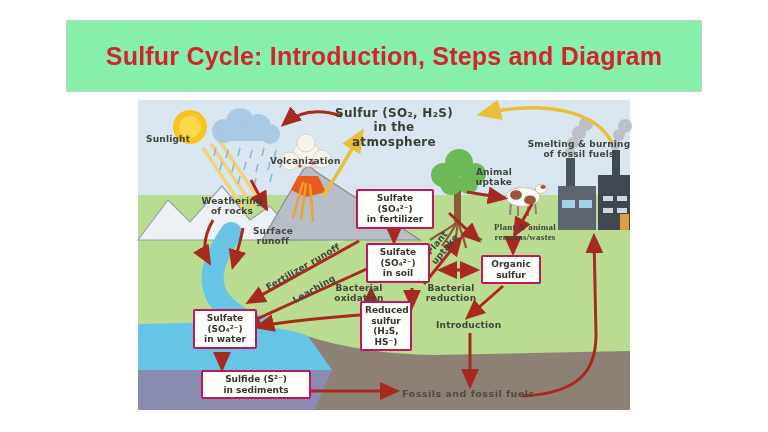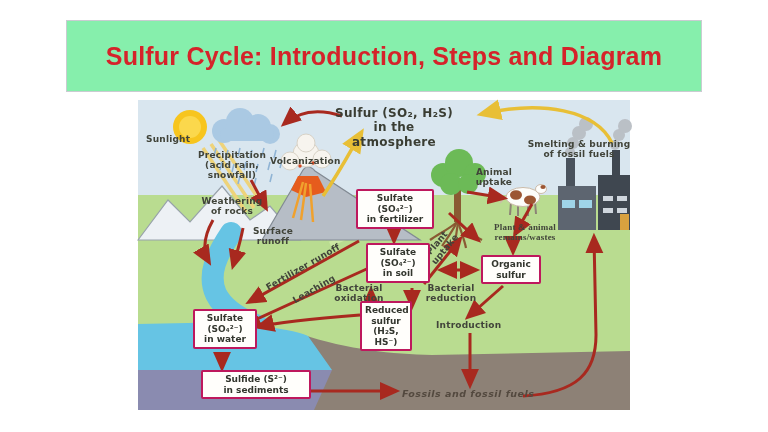--- a/index.html
+++ b/index.html
@@ -11,21 +11,21 @@
     font-family:"Liberation Sans","DejaVu Sans",sans-serif;}
   svg.scene{position:absolute;left:0;top:0;}
   .lbl{position:absolute;font-size:9px;font-weight:bold;color:#41443a;line-height:1.12;
     white-space:pre-line;text-align:center;letter-spacing:.2px;}
   .rot{transform-origin:center center;}
   .dbox{position:absolute;background:#fffefb;border:2px solid #be185d;border-radius:2px;
     font-size:9px;font-weight:bold;color:#33362e;line-height:1.18;white-space:pre-line;
     text-align:center;padding:2px 3px;box-sizing:border-box;}
   #atmos-label{position:absolute;font-size:12px;font-weight:bold;color:#3a3d33;line-height:1.2;
     white-space:pre-line;text-align:center;letter-spacing:.3px;}
-  #fossil-label{position:absolute;font-size:9.5px;font-weight:bold;color:#53493f;letter-spacing:.5px;font-style:italic;}
+  #fossil-label{position:absolute;font-size:9.5px;font-weight:bold;color:#53493f;letter-spacing:.5px;}
 </style>
 </head>
 <body>
 
 <div id="stage">
 
   <div id="title-box">
     <h1>Sulfur Cycle: Introduction, Steps and Diagram</h1>
   </div>
 
@@ -194,23 +194,20 @@
     <g stroke="#e8bf36" stroke-width="3.5" fill="none">
       <path d="M323,196 C342,168 352,148 361,133" marker-end="url(#my)"></path>
       <path d="M612,143 C596,110 542,100 482,114" marker-end="url(#my)"></path>
     </g>
   </svg>
 
   <div id="atmos-label" style="left:330px;top:106px;width:128px;">Sulfur (SO₂, H₂S)
 in the atmosphere</div>
 
   <div class="lbl" style="left:146px;top:134px;">Sunlight</div>
-  <div class="lbl" style="left:194px;top:150px;width:76px;">Precipitation
-(acid rain,
-snowfall)</div>
   <div class="lbl" style="left:270px;top:156px;">Volcanization</div>
   <div class="lbl" style="left:196px;top:196px;width:72px;">Weathering
 of rocks</div>
   <div class="lbl" style="left:248px;top:226px;width:50px;">Surface
 runoff</div>
   <div class="lbl rot" style="left:258px;top:262px;width:90px;transform:rotate(-30deg);">Fertilizer runoff</div>
   <div class="lbl rot" style="left:286px;top:284px;width:56px;transform:rotate(-30deg);">Leaching</div>
   <div class="lbl rot" style="left:422px;top:236px;width:38px;transform:rotate(-50deg);">Plant
 uptake</div>
   <div class="lbl" style="left:466px;top:167px;width:56px;">Animal

